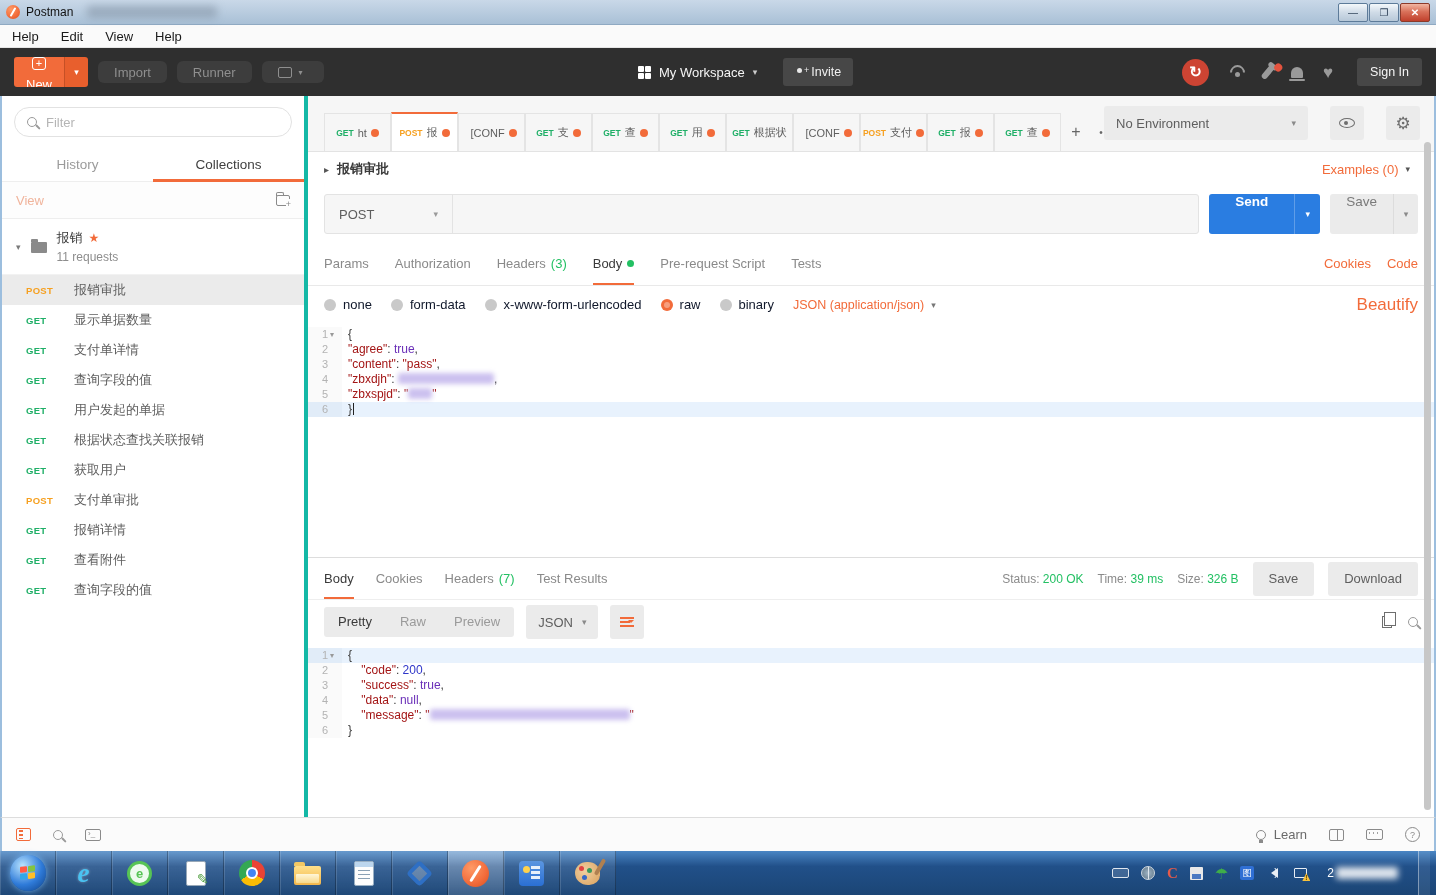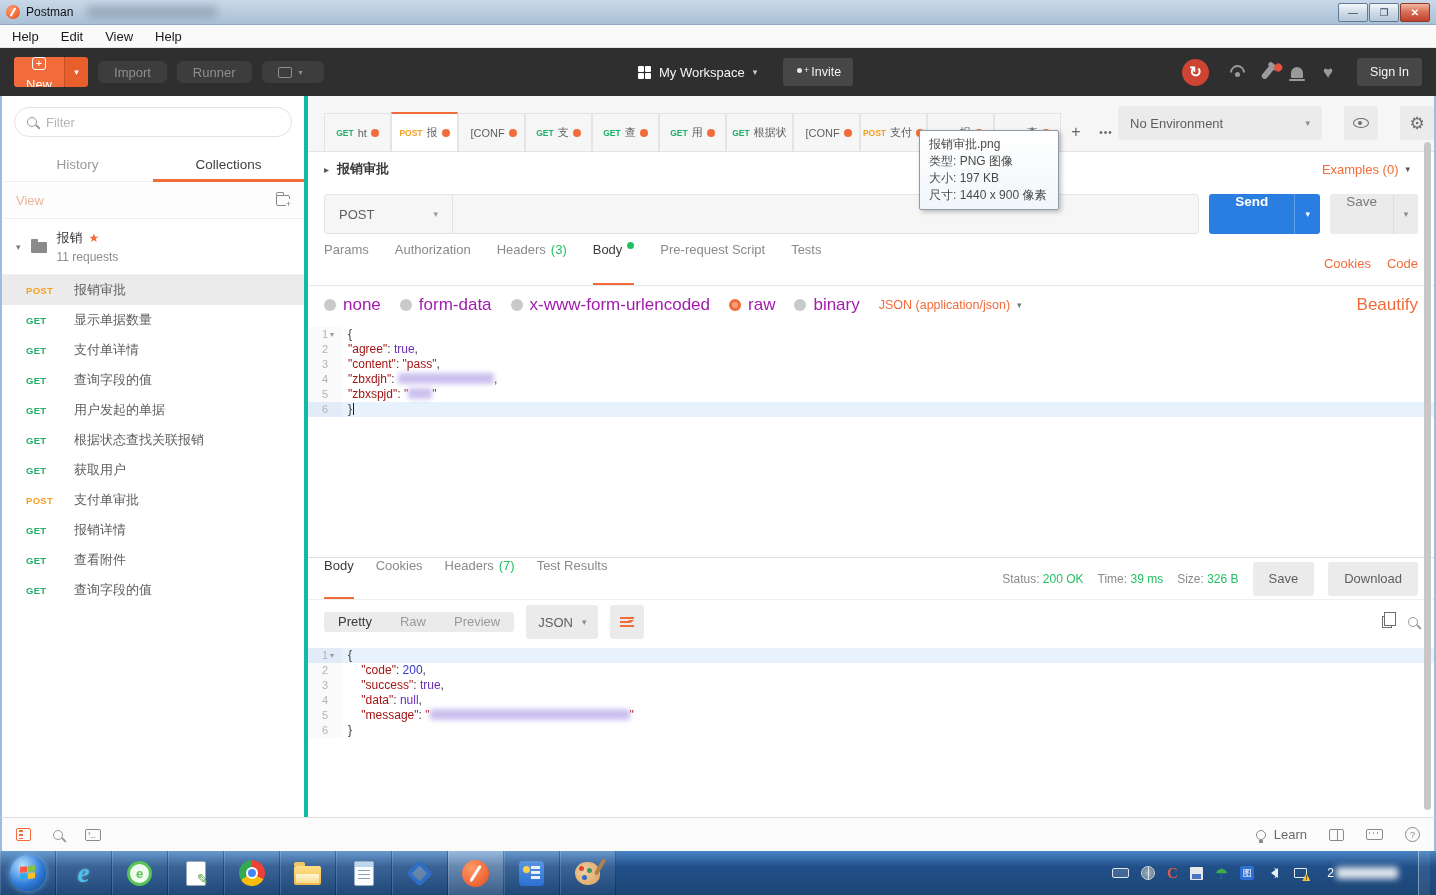--- a/index.html
+++ b/index.html
@@ -90,21 +90,21 @@
   .main{flex:1;display:flex;flex-direction:column;position:relative;background:#fff;}
   .header-strip{height:56px;background:#f6f6f6;border-bottom:1px solid var(--border);display:flex;align-items:flex-end;position:relative;}
   .rtabs{display:flex;align-items:flex-end;padding-left:16px;}
   .rtab{width:67px;height:38px;background:#f6f6f6;border:1px solid #e4e4e4;border-bottom:0;display:flex;align-items:center;justify-content:center;gap:4px;cursor:pointer;overflow:hidden;flex:0 0 auto;}
   .rtab.active{background:#fff;border-top:2px solid var(--accent);height:39px;}
   .rtab-method{font-size:8.5px;font-weight:bold;white-space:nowrap;}
   .rtab-title{font-size:11px;color:#5e5e5e;white-space:nowrap;overflow:hidden;max-width:34px;}
   .rtab-dot{width:8px;height:8px;border-radius:50%;background:var(--accent);flex:0 0 auto;}
   .tab-plus,.tab-more{height:38px;display:flex;align-items:center;justify-content:center;width:30px;color:#666;font-size:16px;cursor:pointer;}
   .tab-more{font-size:10px;letter-spacing:1px;}
-  .env-area{position:absolute;right:0;top:10px;display:flex;gap:22px;align-items:center;}
+  .env-area{position:absolute;right:14px;top:10px;display:flex;gap:22px;align-items:center;}
   .env-select{width:204px;height:34px;background:#ebebeb;border-radius:3px;display:flex;align-items:center;padding:0 12px;font-size:13px;color:#5e5e5e;}
   .env-select .caret{margin-left:auto;font-size:9px;color:#8a8a8a;}
   .sq-btn{width:34px;height:34px;background:#ebebeb;border-radius:3px;display:flex;align-items:center;justify-content:center;color:#6e6e6e;}
   .eye{width:16px;height:10px;border:1.6px solid #6e6e6e;border-radius:50%;position:relative;}
   .eye::after{content:"";position:absolute;left:4px;top:2px;width:4px;height:4px;border-radius:50%;background:#6e6e6e;}
   .gear{font-size:17px;line-height:1;}
 
   .req-title-row{height:34px;display:flex;align-items:center;padding:0 16px;}
   .req-title-row .caret{font-size:10px;color:#555;margin-right:8px;}
   .req-title-row .title{font-size:13px;font-weight:bold;color:#3a3a3a;}
@@ -118,34 +118,34 @@
   .url-input{flex:1;display:flex;align-items:center;padding:0 14px;font-size:13px;color:#5e5e5e;gap:2px;}
   .blur-bar{display:inline-block;height:11px;border-radius:2px;background:#d2d2d2;filter:blur(2.5px);}
   .btn-send{height:40px;display:flex;border-radius:3px;overflow:hidden;flex:0 0 auto;}
   .btn-send .main{background:var(--blue);color:#fff;font-size:13.5px;font-weight:bold;display:flex;align-items:center;padding:0 26px;}
   .btn-send .caret{background:var(--blue);border-left:1px solid rgba(255,255,255,.25);width:26px;display:flex;align-items:center;justify-content:center;color:#fff;font-size:9px;}
   .btn-save{height:40px;display:flex;border-radius:3px;overflow:hidden;flex:0 0 auto;}
   .btn-save .main{background:#ebebeb;color:#7a7a7a;font-size:13.5px;display:flex;align-items:center;padding:0 16px;}
   .btn-save .caret{background:#ebebeb;border-left:1px solid #dcdcdc;width:25px;display:flex;align-items:center;justify-content:center;color:#8a8a8a;font-size:9px;}
 
   .reqsec-tabs{height:44px;border-bottom:1px solid #e9e9e9;display:flex;align-items:center;padding:0 16px;gap:26px;}
-  .sec-tab{font-size:13px;color:#8a8a8a;position:relative;display:flex;gap:5px;height:100%;cursor:pointer;}
+  .sec-tab{font-size:13px;color:#8a8a8a;position:relative;display:flex;gap:5px;align-items:center;height:100%;cursor:pointer;}
   .sec-tab .count{color:var(--green);}
   .sec-tab.active{color:#3a3a3a;}
   .sec-tab.active::after{content:"";position:absolute;left:0;right:0;bottom:0;height:2px;background:var(--accent);}
   .sec-dot{width:7px;height:7px;border-radius:50%;background:var(--green);}
   .right-links{margin-left:auto;display:flex;gap:16px;}
   .right-links span{color:var(--accent);font-size:13px;cursor:pointer;}
 
   .mode-row{height:37px;display:flex;align-items:center;padding:0 16px;gap:19px;}
   .mode{display:flex;align-items:center;gap:7px;cursor:pointer;}
   .radio{width:12px;height:12px;border-radius:50%;background:#c9c9c9;position:relative;}
   .mode.checked .radio{background:var(--accent);}
   .mode.checked .radio::after{content:"";position:absolute;inset:3px;border-radius:50%;background:#fff;opacity:.35;}
-  .mode span.lbl{font-size:17px;color:#a21caf;}
+  .mode span.lbl{font-size:13px;color:#0f172a;}
   .ctype{color:var(--accent);font-size:12.5px;display:flex;align-items:center;gap:7px;cursor:pointer;}
   .ctype .caret{color:#777;font-size:9px;}
   .beautify{margin-left:auto;color:var(--accent);font-size:17px;cursor:pointer;padding-left:9px;}
 
   
   .editor{flex:1;overflow:hidden;font-family:"DejaVu Sans Mono","Liberation Mono",monospace;font-size:12px;padding-top:4px;}
   .eline{display:flex;height:15px;line-height:15px;}
   .gutcell{width:34px;flex:0 0 auto;display:flex;justify-content:flex-end;align-items:center;gap:2px;padding-right:4px;background:#fafafa;}
   .gut{color:#b3b3b3;font-size:11px;}
   .fold{color:#999;font-size:8px;width:8px;}
@@ -160,21 +160,21 @@
   .blur-tok{display:inline-block;height:11px;border-radius:2px;background:#cbc0ef;filter:blur(2.5px);vertical-align:-1px;}
 
   
   .response{height:260px;border-top:1px solid #ddd;display:flex;flex-direction:column;}
   .resp-tabs{height:42px;display:flex;align-items:center;padding:0 16px;gap:22px;border-bottom:1px solid #eee;}
   .resp-meta{margin-left:auto;display:flex;align-items:center;gap:14px;font-size:12px;}
   .resp-meta .lbl{color:#8a8a8a;}
   .resp-meta .val{color:var(--green);}
   .resp-btn{height:34px;background:#ebebeb;border-radius:3px;color:#5e5e5e;font-size:13px;display:flex;align-items:center;padding:0 16px;cursor:pointer;}
   .view-row{height:44px;display:flex;align-items:center;padding:0 16px;gap:8px;}
-  .seg-group{height:20px;background:#ebebeb;border-radius:3px;display:flex;align-items:center;}
+  .seg-group{height:30px;background:#ebebeb;border-radius:3px;display:flex;align-items:center;}
   .seg{padding:0 14px;font-size:13px;color:#9a9a9a;cursor:pointer;line-height:34px;}
   .seg.active{color:#3a3a3a;}
   .fmt-select{height:34px;background:#ebebeb;border-radius:3px;display:flex;align-items:center;gap:9px;padding:0 12px;font-size:13px;color:#5e5e5e;margin-left:4px;}
   .fmt-select .caret{font-size:9px;color:#8a8a8a;}
   .wrap-btn{width:34px;height:34px;background:#ebebeb;border-radius:3px;display:flex;align-items:center;justify-content:center;margin-left:4px;}
   .wrap-ico{width:14px;height:10px;border-top:2px solid var(--accent);border-bottom:2px solid var(--accent);position:relative;}
   .wrap-ico::before{content:"";position:absolute;top:2px;left:0;width:10px;height:2px;background:var(--accent);}
   .wrap-ico::after{content:"";position:absolute;right:0;top:1px;border:3px solid transparent;border-top-color:var(--accent);}
   .view-right{margin-left:auto;display:flex;align-items:center;gap:16px;}
   .copy-ico{width:10px;height:12px;border:1.6px solid #6e6e6e;background:#fff;position:relative;}
@@ -483,26 +483,20 @@
           </div>
           <div class="sq-btn">
               <span class="eye"></span>
             </div>
           <div class="sq-btn">
               <span class="gear">⚙</span>
             </div>
         </div>
       </div>
 
-      <div class="tooltip">
-        <div>报销审批.png</div>
-        <div>类型: PNG 图像</div>
-        <div>大小: 197 KB</div>
-        <div>尺寸: 1440 x 900 像素</div>
-      </div>
 
       <div class="vscroll"></div>
 
       <div class="req-title-row">
         <span class="caret">▸</span>
         <span class="title">报销审批</span>
         <span class="examples">
             <span>Examples (0)</span>
             <span class="caret">▾</span>
           </span>

